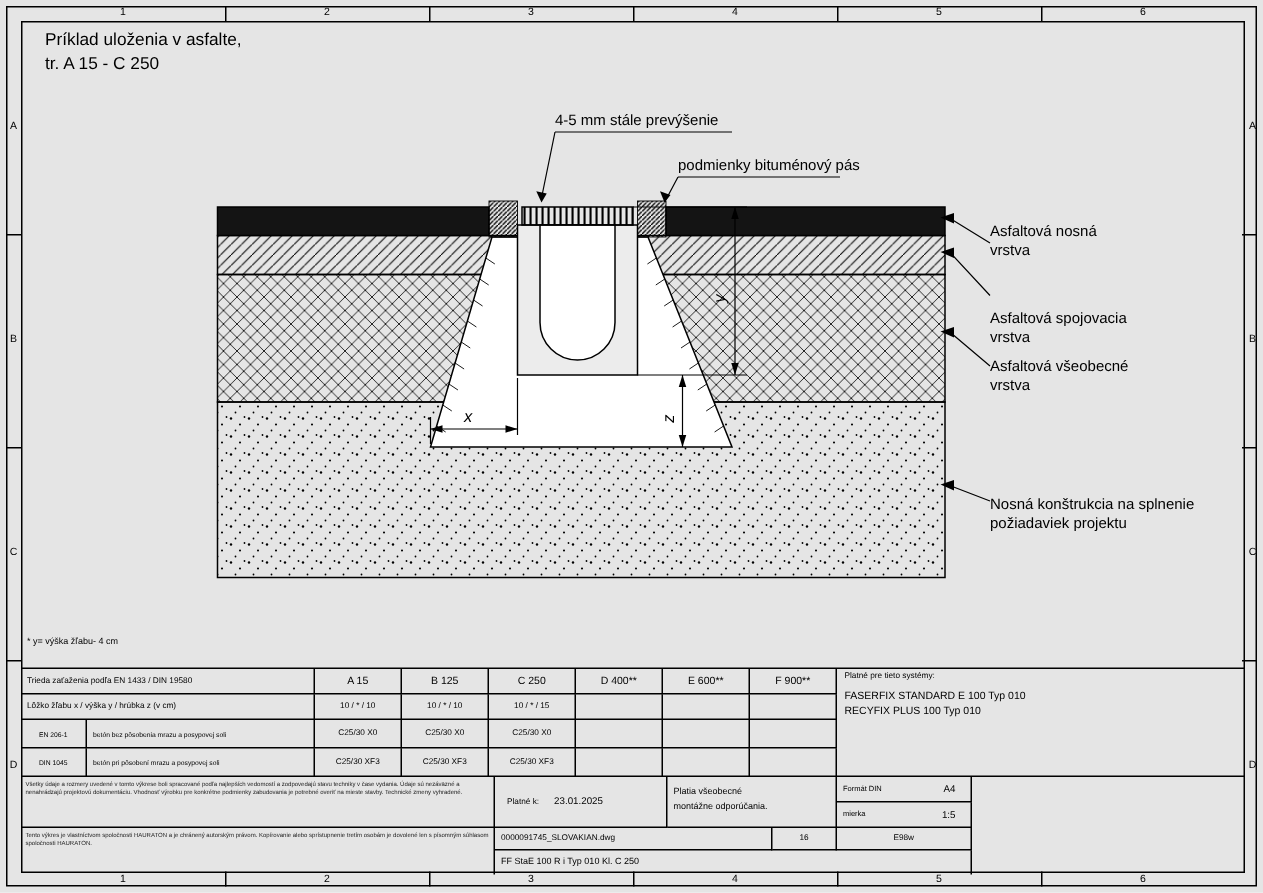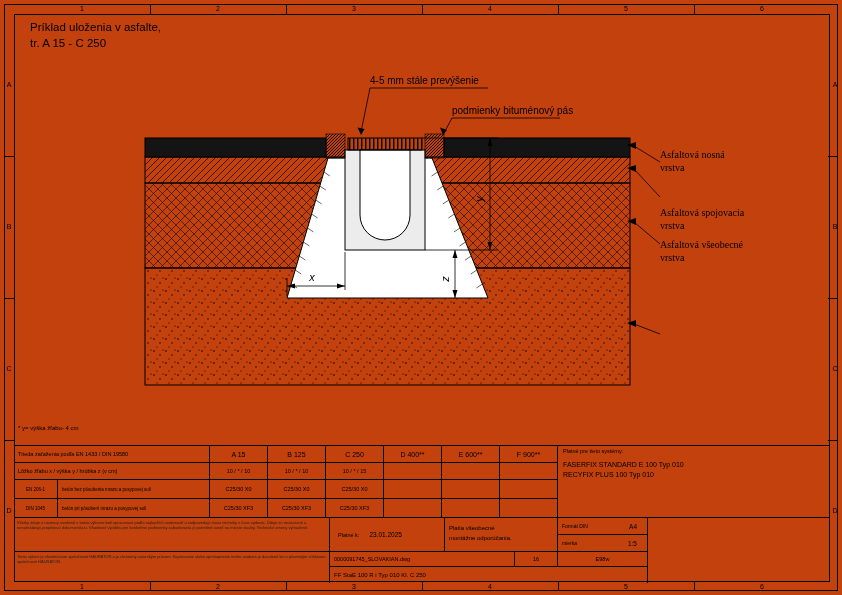--- a/index.html
+++ b/index.html
@@ -1,28 +1,28 @@
 <!DOCTYPE html>
 <html><head>
 <meta charset="utf-8">
 <style>
   * { margin:0; padding:0; box-sizing:border-box; }
   body { background:#fff; font-family:"Liberation Sans","DejaVu Sans",sans-serif; color:#000; }
-  #sheet { position:relative; width:842px; height:595px; background:#c2410c; overflow:hidden; }
+  #sheet { position:relative; width:842px; height:595px; background:#e5e5e5; overflow:hidden; }
   .abs { position:absolute; }
   #outer-frame { left:4px; top:4px; width:834px; height:587px; border:1px solid #000; }
   #inner-frame { left:14px; top:14px; width:816px; height:568px; border:1px solid #000; }
   .tickv { position:absolute; width:1px; height:10px; background:#000; }
   .tickh { position:absolute; width:10px; height:1px; background:#000; }
   .rlabel { position:absolute; font-size:7px; width:20px; text-align:center; }
   .rletter { position:absolute; font-size:7px; width:8px; text-align:center; }
   #title { left:30px; top:20px; font-size:11.5px; line-height:1.35; }
   #drawing-svg { left:140px; top:72px; }
   .callout { position:absolute; font-size:10px; white-space:nowrap; }
-  .layer-label { position:absolute; left:660px; font-size:10px; line-height:13px;font-family:Liberation Serif, serif; }
+  .layer-label { position:absolute; left:660px; font-size:10px; line-height:13px; }
   #footnote { left:18px; top:425px; font-size:6px; }
   #titleblock { left:14px; top:445px; width:816px; height:137px; border-top:1px solid #000; }
   .tb { position:absolute; border-right:1px solid #000; border-bottom:1px solid #000; overflow:hidden; }
   .cc { display:flex; align-items:center; justify-content:center; }
   .lc { display:flex; align-items:center; padding-left:4px; }
   svg text { font-family:"Liberation Sans","DejaVu Sans",sans-serif; }
   .notes { font-size:4px; line-height:1.35; color:#222; padding:2px 3px; }
 </style>
 </head>
 <body>
@@ -155,20 +155,24 @@
     <span style="display:block">vrstva</span>
   </div>
   <div class="layer-label" style="top:206px">
     <span style="display:block">Asfaltová spojovacia</span>
     <span style="display:block">vrstva</span>
   </div>
   <div class="layer-label" style="top:238px">
     <span style="display:block">Asfaltová všeobecné</span>
     <span style="display:block">vrstva</span>
   </div>
+  <div class="layer-label" style="top:330px">
+    <span style="display:block">Nosná konštrukcia na splnenie</span>
+    <span style="display:block">požiadaviek projektu</span>
+  </div>
 
   <div class="abs" id="footnote">* y= výška žľabu- 4 cm</div>
 
   <div class="abs" id="titleblock">
 
     <div class="tb lc" style="left:0;top:0;width:196px;height:17px;font-size:5.5px">Trieda zaťaženia podľa EN 1433 / DIN 19580</div>
     <div class="tb cc" style="left:196px;top:0;width:58px;height:17px;font-size:7px">A 15</div>
     <div class="tb cc" style="left:254px;top:0;width:58px;height:17px;font-size:7px">B 125</div>
     <div class="tb cc" style="left:312px;top:0;width:58px;height:17px;font-size:7px">C 250</div>
     <div class="tb cc" style="left:370px;top:0;width:58px;height:17px;font-size:7px">D 400**</div>

